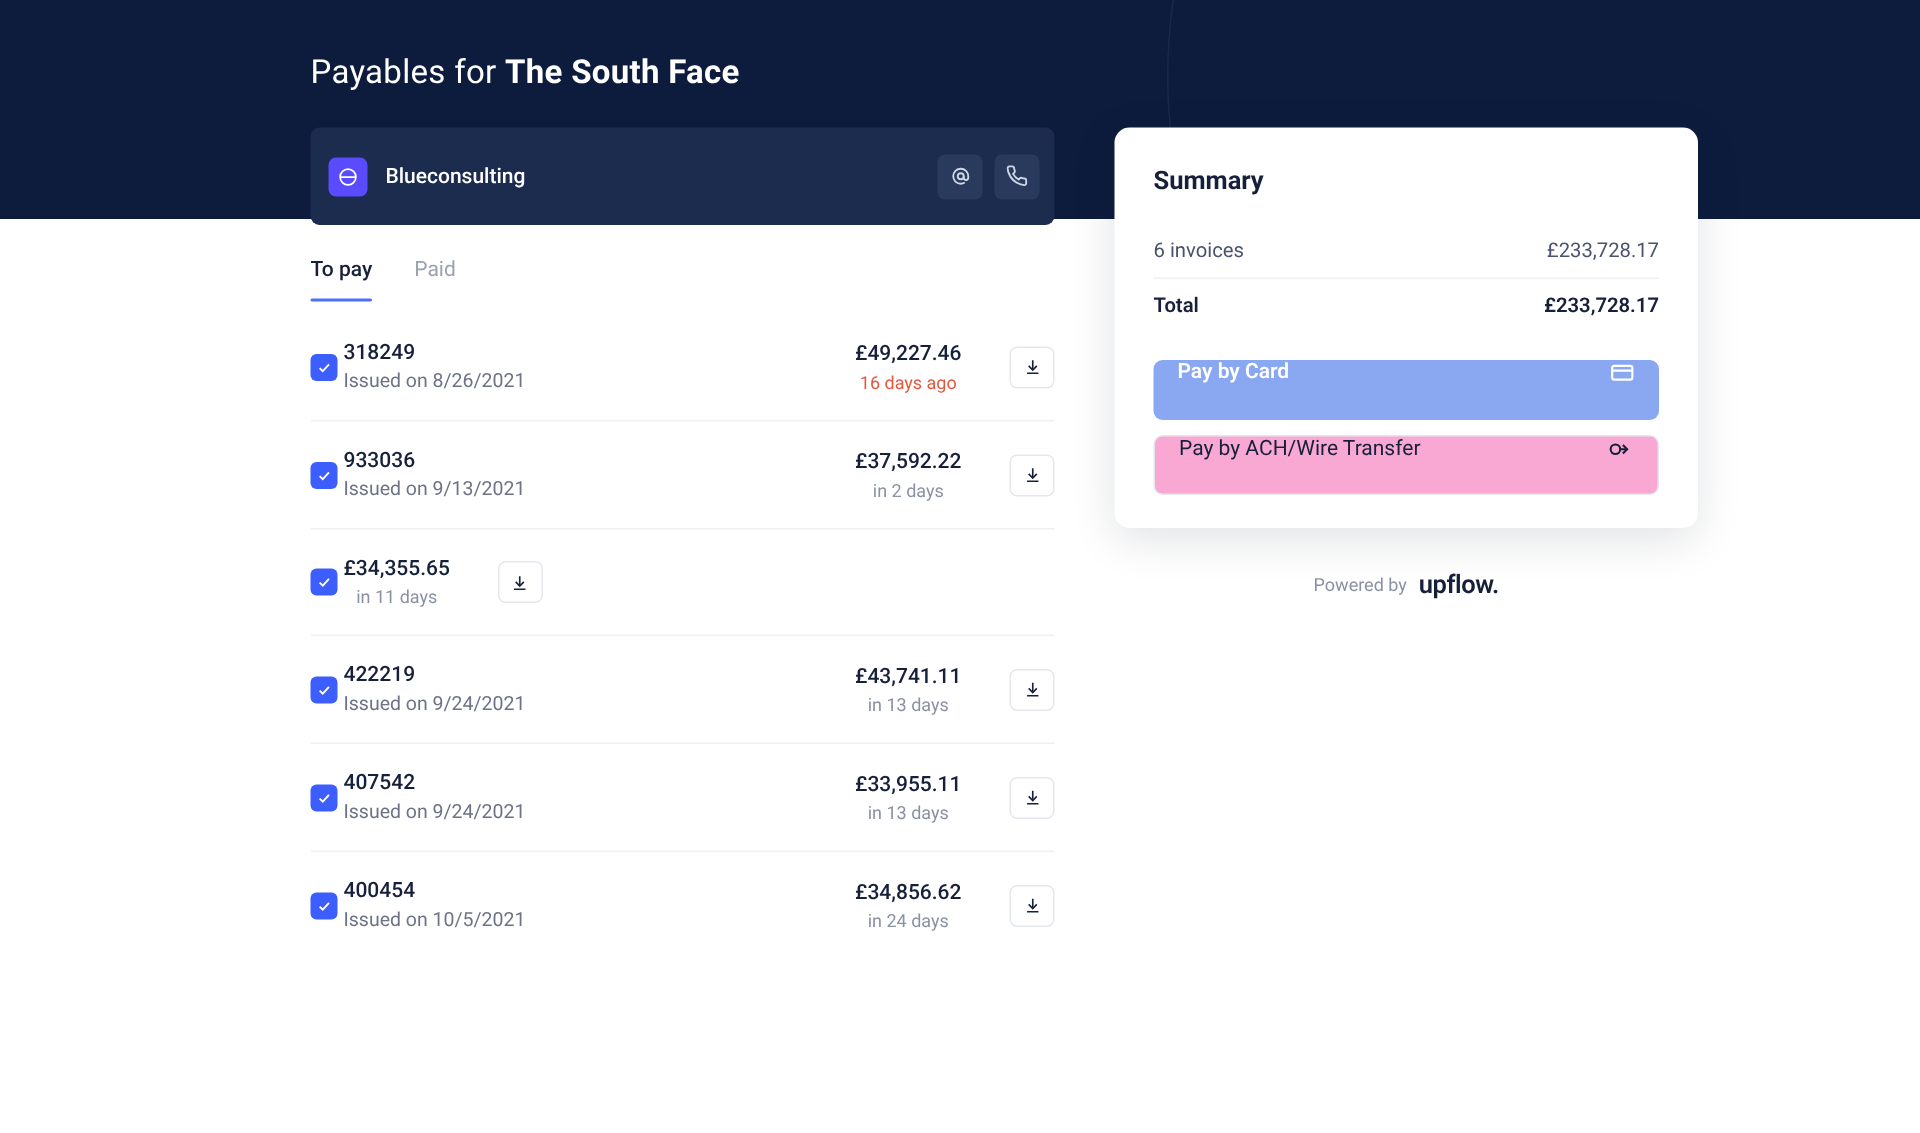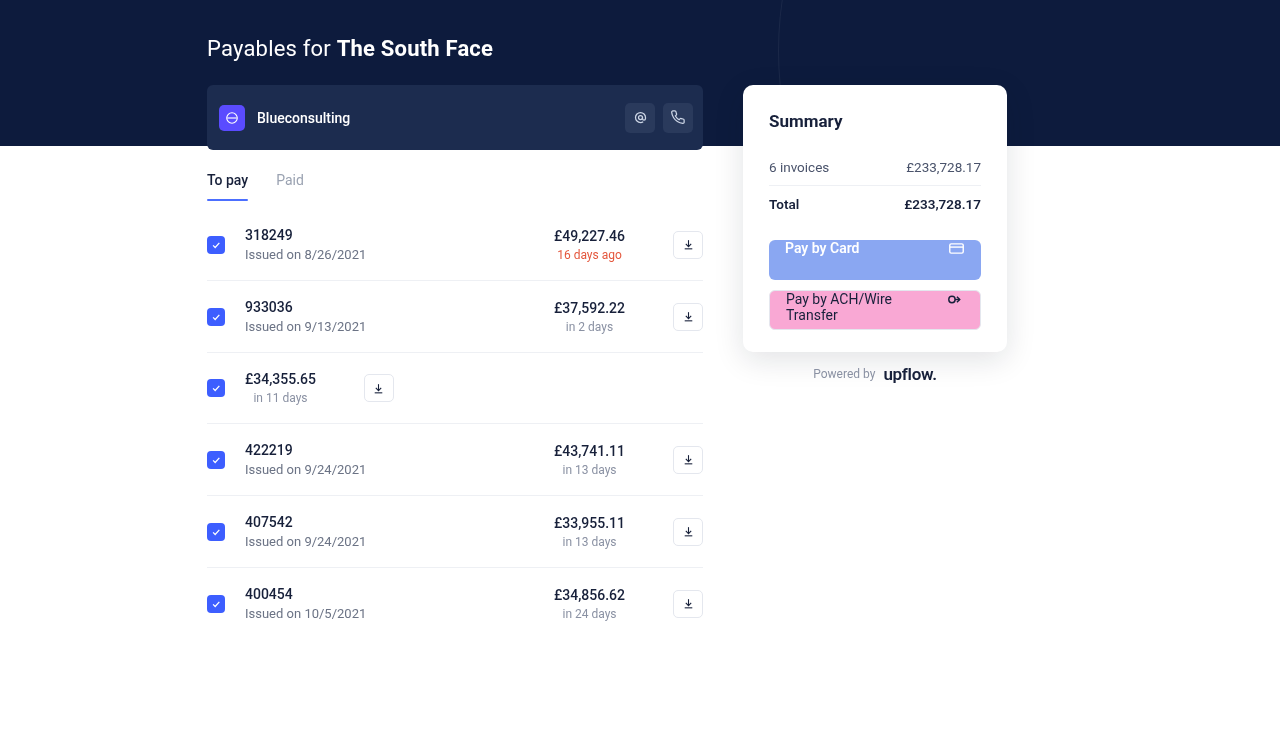--- a/index.html
+++ b/index.html
@@ -43,21 +43,21 @@
     margin-bottom: 24px;
     letter-spacing: 0.2px;
   }
   .title .strong { font-weight: 700; }
   .layout {
     display: flex;
     gap: 40px;
     align-items: flex-start;
   }
   .main-col { width: 496px; flex: none; }
-  .side-col { width: 264px; flex: none; }
+  .side-col { width: 389px; flex: none; }
 
   
   .vendor-card {
     background: #1c2c4f;
     border-radius: 6px;
     height: 65px;
     display: flex;
     align-items: center;
     padding: 0 10px 0 12px;
     gap: 12px;
@@ -108,21 +108,21 @@
     border-radius: 2px;
   }
 
   
   .invoice-list { margin-top: 8px; }
   .invoice-row {
     display: flex;
     align-items: center;
     padding: 18px 0;
     border-bottom: 1px solid #eef0f4;
-    gap: 20px;
+    gap: 4px;
   }
   .invoice-row:last-child { border-bottom: none; }
   .chk {
     width: 18px; height: 18px;
     background: #3d5eff;
     border-radius: 4px;
     display: flex; align-items: center; justify-content: center;
     cursor: pointer;
     flex: none;
   }
@@ -179,21 +179,21 @@
   }
   .pay-btn.secondary {
     background: #f9a8d4;
     border: 1px solid #e4e7ee;
     color: #17203a;
   }
 
   
   .powered {
     text-align: center;
-    margin-top: 12px;
+    margin-top: 28px;
     font-size: 12px;
     color: #8a91a3;
     display: flex;
     align-items: center;
     justify-content: center;
     gap: 8px;
   }
   .powered .logo {
     font-size: 17px;
     font-weight: 600;

